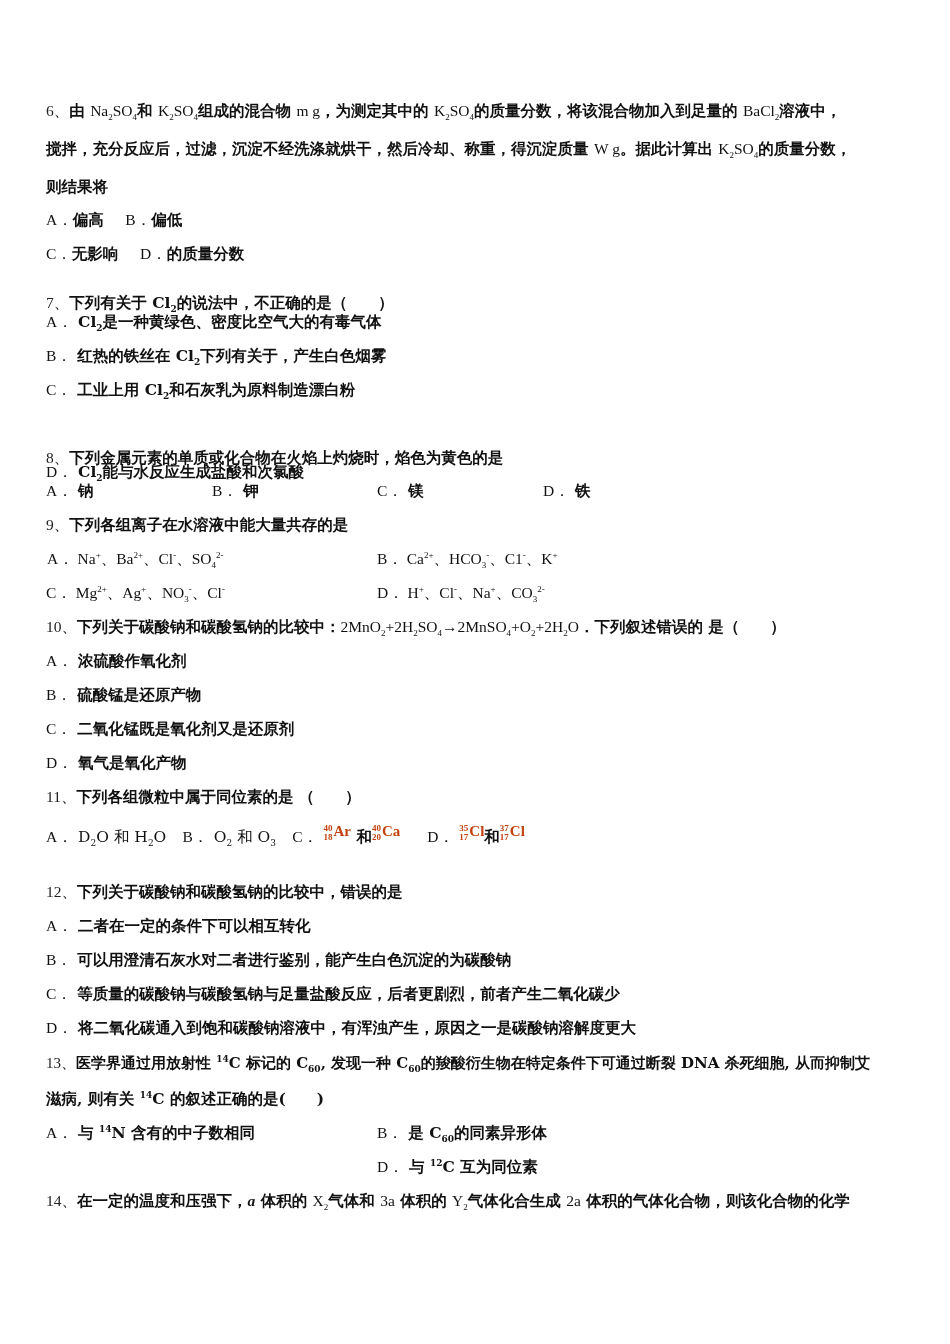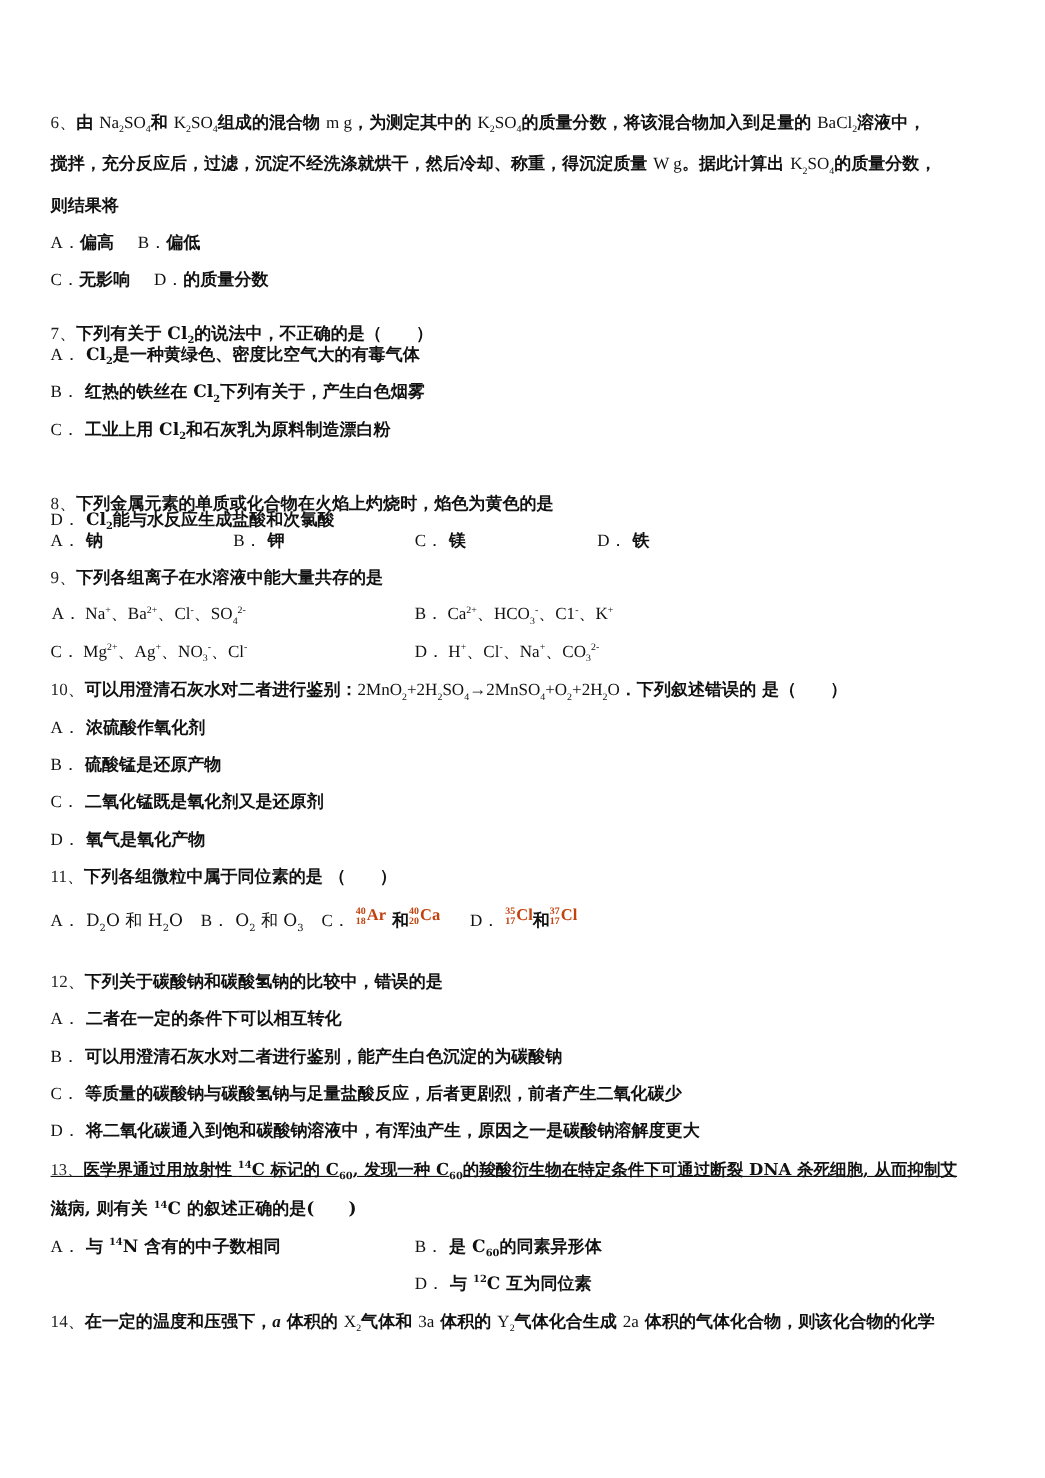--- a/index.html
+++ b/index.html
@@ -59,21 +59,21 @@
 <div class="line b" style="top:549px; width:860px;">
   <span class="opt lat" style="left:1px;"><span>A．</span> <span>Na</span><sup>+</sup><span>、</span><span>Ba</span><sup>2+</sup><span>、</span><span>Cl</span><sup>-</sup><span>、</span><span>SO</span><sub>4</sub><sup>2-</sup></span>
   <span class="opt lat" style="left:331px;"><span>B．</span> <span>Ca</span><sup>2+</sup><span>、</span><span>HCO</span><sub>3</sub><sup>-</sup><span>、</span><span>C1</span><sup>-</sup><span>、</span><span>K</span><sup>+</sup></span>
 </div>
 <div class="line b" style="top:583px; width:860px;">
   <span class="opt lat" style="left:0;"><span>C．</span> <span>Mg</span><sup>2+</sup><span>、</span><span>Ag</span><sup>+</sup><span>、</span><span>NO</span><sub>3</sub><sup>-</sup><span>、</span><span>Cl</span><sup>-</sup></span>
   <span class="opt lat" style="left:331px;"><span>D．</span> <span>H</span><sup>+</sup><span>、</span><span>Cl</span><sup>-</sup><span>、</span><span>Na</span><sup>+</sup><span>、</span><span>CO</span><sub>3</sub><sup>2-</sup></span>
 </div>
 
 <div class="line b" style="top:617px;">
-  <span class="num">10、</span><span>可以用澄清石灰水对二者进行鉴别：</span><span class="lat"><span>2MnO</span><sub>2</sub><span>+2H</span><sub>2</sub><span>SO</span><sub>4</sub><span>→</span><span>2MnSO</span><sub>4</sub><span>+O</span><sub>2</sub><span>+2H</span><sub>2</sub><span>O</span></span><span>．下列叙述错误的 是（　　）</span>
+  <span class="num">10、</span><span>下列关于碳酸钠和碳酸氢钠的比较中：</span><span class="lat"><span>2MnO</span><sub>2</sub><span>+2H</span><sub>2</sub><span>SO</span><sub>4</sub><span>→</span><span>2MnSO</span><sub>4</sub><span>+O</span><sub>2</sub><span>+2H</span><sub>2</sub><span>O</span></span><span>．下列叙述错误的 是（　　）</span>
 </div>
 <div class="line b" style="top:651px;"><span class="lat">A．</span> <span>浓硫酸作氧化剂</span></div>
 <div class="line b" style="top:685px;"><span class="lat">B．</span> <span>硫酸锰是还原产物</span></div>
 <div class="line b" style="top:719px;"><span class="lat">C．</span> <span>二氧化锰既是氧化剂又是还原剂</span></div>
 <div class="line b" style="top:753px;"><span class="lat">D．</span> <span>氧气是氧化产物</span></div>
 
 <div class="line b" style="top:787px;">
   <span class="num">11、</span><span>下列各组微粒中属于同位素的是 （　　）</span>
 </div>
 <div class="line b" style="top:827px;">
@@ -88,21 +88,21 @@
 </div>
 
 <div class="line b" style="top:882px;">
   <span class="num">12、</span><span>下列关于碳酸钠和碳酸氢钠的比较中，错误的是</span>
 </div>
 <div class="line b" style="top:916px;"><span class="lat">A．</span> <span>二者在一定的条件下可以相互转化</span></div>
 <div class="line b" style="top:950px;"><span class="lat">B．</span> <span>可以用澄清石灰水对二者进行鉴别，能产生白色沉淀的为碳酸钠</span></div>
 <div class="line b" style="top:984px;"><span class="lat">C．</span> <span>等质量的碳酸钠与碳酸氢钠与足量盐酸反应，后者更剧烈，前者产生二氧化碳少</span></div>
 <div class="line b" style="top:1018px;"><span class="lat">D．</span> <span>将二氧化碳通入到饱和碳酸钠溶液中，有浑浊产生，原因之一是碳酸钠溶解度更大</span></div>
 
-<div class="line b" style="top:1053px; font-size:15px;text-decoration:underline;">
+<div class="line b" style="top:1053px; font-size:15px;">
   <span class="num">13、</span><span>医学界通过用放射性 </span><sup>14</sup><span>C 标记的 C</span><sub>60</sub><span>, 发现一种 C</span><sub>60</sub><span>的羧酸衍生物在特定条件下可通过断裂 DNA 杀死细胞, 从而抑制艾</span>
 </div>
 <div class="line b" style="top:1089px;">
   <span>滋病, 则有关 </span><sup>14</sup><span>C 的叙述正确的是(　　)</span>
 </div>
 <div class="line b" style="top:1123px; width:860px;">
   <span class="opt" style="left:0;"><span class="lat">A．</span> <span>与 </span><sup>14</sup><span>N 含有的中子数相同</span></span>
   <span class="opt" style="left:331px;"><span class="lat">B．</span> <span>是 C</span><sub>60</sub><span>的同素异形体</span></span>
 </div>
 <div class="line b" style="top:1157px; width:860px;">

